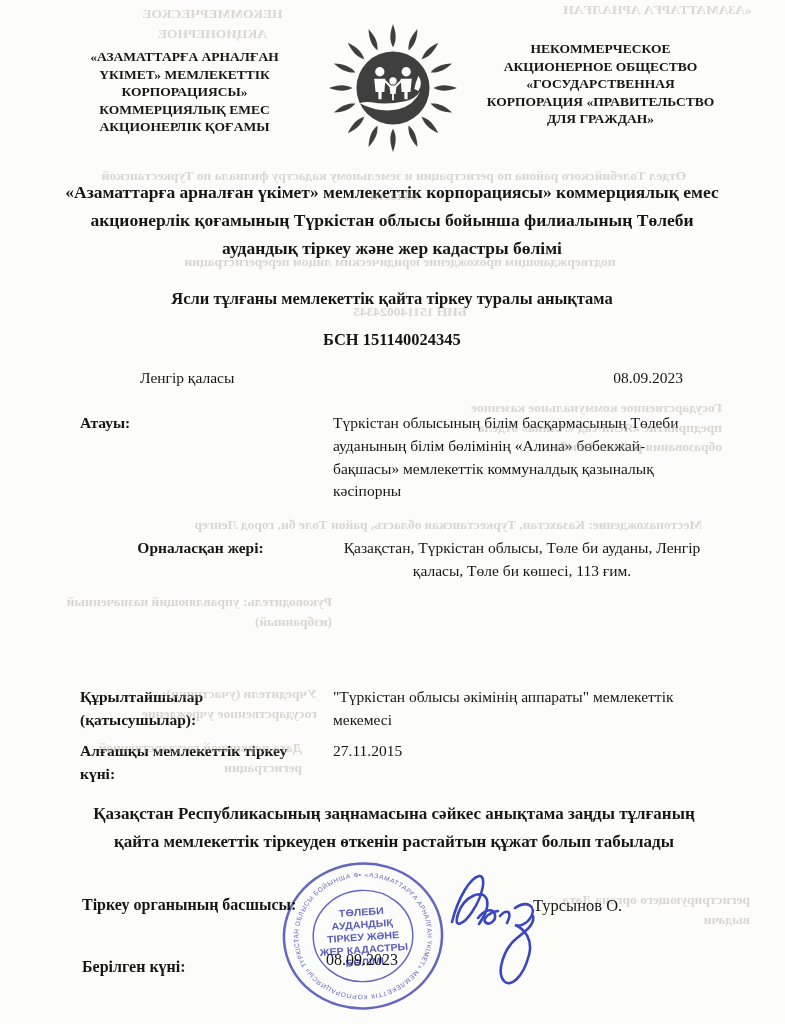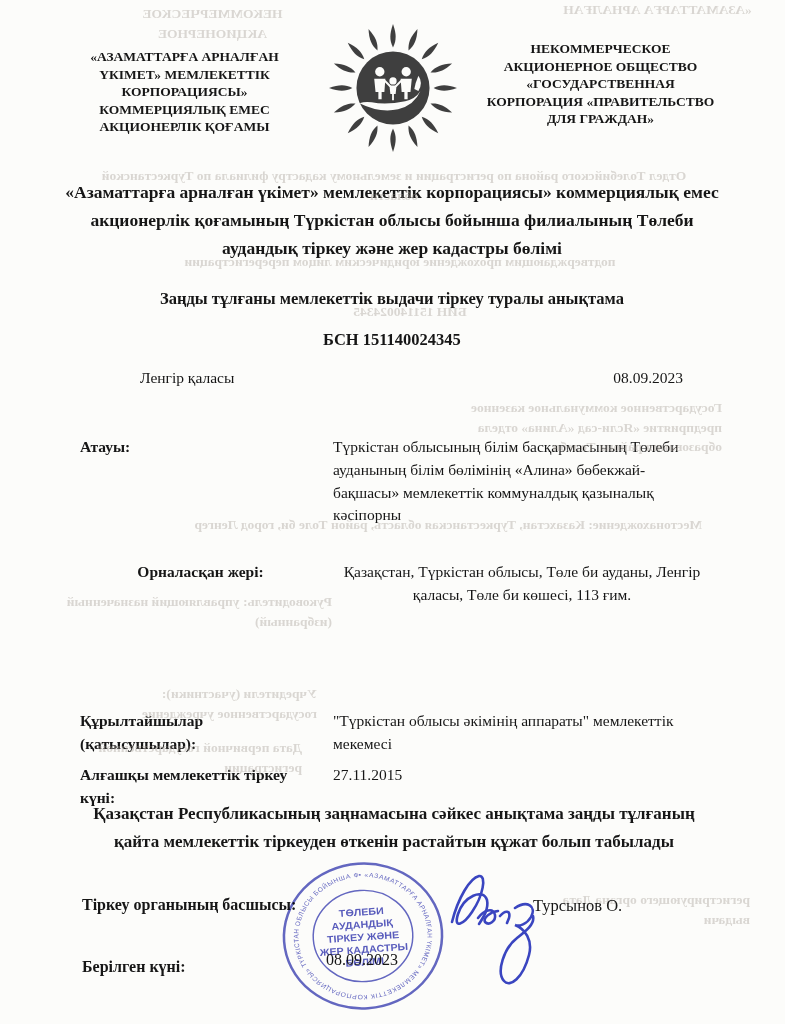--- a/index.html
+++ b/index.html
@@ -13,21 +13,21 @@
   .header{position:absolute;top:40px;left:0;width:100%;display:flex;justify-content:center;align-items:flex-start;gap:24px;}
   .org{width:236px;font-weight:bold;text-align:center;font-size:13.5px;line-height:1.3;}
   .org-left{margin-top:8px;}
   .org-right{}
   .logo-box{width:132px;height:132px;flex:0 0 auto;margin-top:-18px;}
   
   .title{position:absolute;top:178px;left:60px;width:664px;text-align:center;font-weight:bold;font-size:17.5px;line-height:1.6;}
   .doc-title{position:absolute;top:289px;left:60px;width:664px;text-align:center;font-weight:bold;font-size:16.5px;}
   .bin{position:absolute;top:330px;left:60px;width:664px;text-align:center;font-weight:bold;font-size:16.5px;}
   .city-date{position:absolute;top:369px;left:140px;width:543px;display:flex;justify-content:space-between;font-size:15.5px;}
-  .frow{position:absolute;left:80px;width:640px;display:grid;grid-template-columns:253px 1fr;font-size:15.5px;line-height:1.47;margin-top:24px;}
+  .frow{position:absolute;left:80px;width:640px;display:grid;grid-template-columns:253px 1fr;font-size:15.5px;line-height:1.47;}
   .frow .lbl{font-weight:bold;padding-right:12px;}
   .frow .val{max-width:378px;}
   .statement{position:absolute;top:800px;left:70px;width:648px;text-align:center;font-weight:bold;font-size:17px;line-height:1.62;}
   .sign-label{position:absolute;left:82px;font-weight:bold;font-size:16px;line-height:1.5;width:240px;}
   .issued-date{position:absolute;top:951px;left:326px;font-size:16px;z-index:6;}
   .signer-name{position:absolute;top:896px;left:533px;font-size:16.5px;z-index:6;}
   
   .stamp{position:absolute;top:860px;left:280px;width:166px;height:152px;z-index:4;mix-blend-mode:multiply;opacity:.9;transform:rotate(-4deg);}
   .signature{position:absolute;top:866px;left:438px;width:115px;height:125px;z-index:5;mix-blend-mode:multiply;}
   
@@ -88,21 +88,21 @@
         <path d="M57 58 L62 63 M73 58 L68 63" stroke="#fcfcfa" stroke-width="2" stroke-linecap="round"></path>
 
         <path d="M32 80 Q52 90 70 86 Q86 82 92 68 Q87 76 77 78 Q58 82 44 79 Q37 78 32 80 Z" fill="#fcfcfa"></path>
         <path d="M90 68 Q95 60 90 53 Q87 60 86 66 Z" fill="#fcfcfa"></path>
       </svg>
     </div>
     <div class="org org-right">НЕКОММЕРЧЕСКОЕ АКЦИОНЕРНОЕ ОБЩЕСТВО «ГОСУДАРСТВЕННАЯ КОРПОРАЦИЯ «ПРАВИТЕЛЬСТВО ДЛЯ ГРАЖДАН»</div>
   </div>
 
   <div class="title">«Азаматтарға арналған үкімет» мемлекеттік корпорациясы» коммерциялық емес акционерлік қоғамының Түркістан облысы бойынша филиалының  Төлеби аудандық тіркеу және жер кадастры бөлімі</div>
-  <div class="doc-title">Заңды тұлғаны мемлекеттік выдачи тіркеу туралы анықтама</div>
+  <div class="doc-title">Ясли тұлғаны мемлекеттік қайта тіркеу туралы анықтама</div>
   <div class="bin">БСН 151140024345</div>
 
   <div class="city-date">
     <span>Ленгір қаласы</span>
     <span>08.09.2023</span>
   </div>
 
   <div class="frow" style="top:412px;">
     <div class="lbl">Атауы:</div>
     <div class="val">Түркістан облысының білім басқармасының Төлеби ауданының білім бөлімінің «Алина» бөбекжай-бақшасы» мемлекеттік коммуналдық қазыналық кәсіпорны</div>

